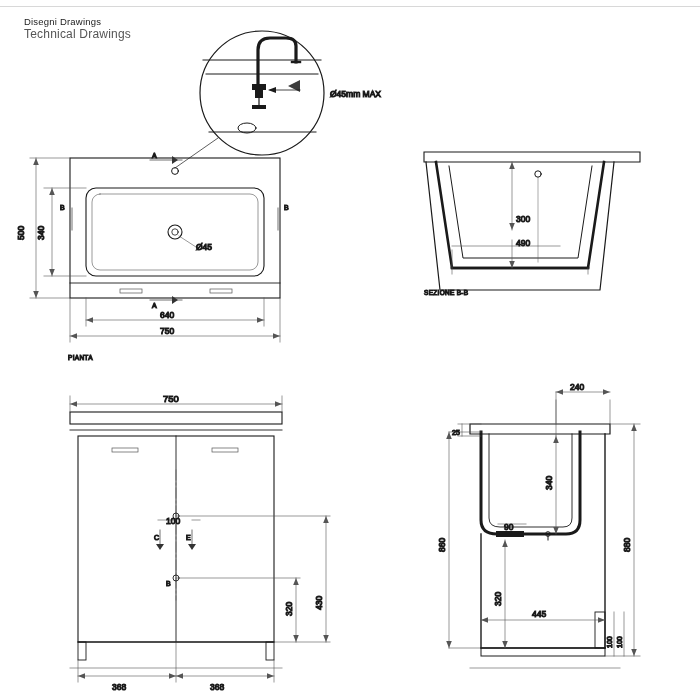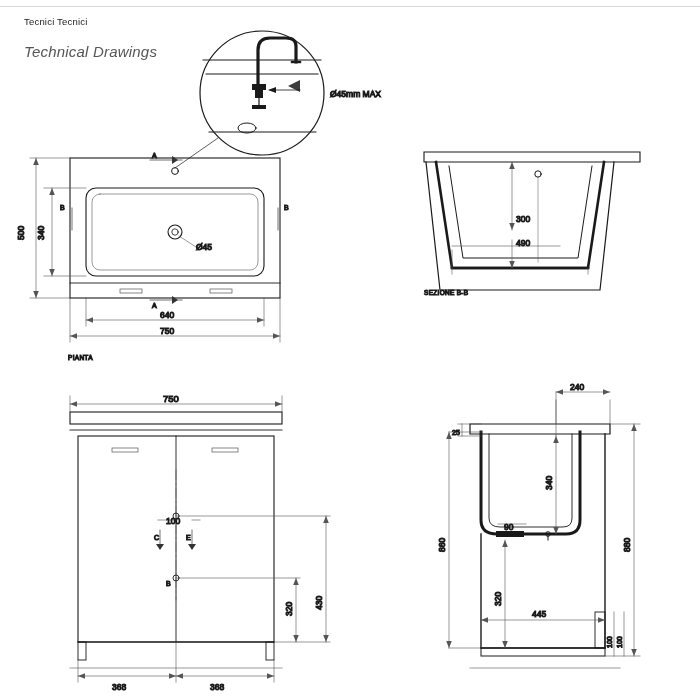--- a/index.html
+++ b/index.html
@@ -6,35 +6,35 @@
   body{
     width:700px;height:700px;background:#ffffff;
     font-family:"Liberation Sans", sans-serif;
     color:#1a1a1a;
     position:relative;
     overflow:hidden;
   }
   .page{position:absolute;inset:0;}
   .hdr-rule{position:absolute;left:0;top:6px;width:700px;height:1px;background:#d8d8d8;}
   .title-it{position:absolute;left:24px;top:16px;font-size:9.5px;color:#222;letter-spacing:.2px;}
-  .title-en{position:absolute;left:24px;top:43px;font-size:15px;color:#555;letter-spacing:.2px;font-style:italic;}
+  .title-en{position:absolute;left:24px;top:27px;font-size:12px;color:#555;letter-spacing:.2px;}
 
   svg{position:absolute;left:0;top:0;}
   .lbl{font-family:"Liberation Sans",sans-serif;font-size:8.5px;fill:#111;}
   .lbl-sm{font-family:"Liberation Sans",sans-serif;font-size:7px;fill:#111;}
   .lbl-cap{font-family:"Liberation Sans",sans-serif;font-size:6.5px;fill:#333;letter-spacing:.3px;}
   .lbl-big{font-family:"Liberation Sans",sans-serif;font-size:9.5px;fill:#111;}
 </style>
 </head>
 <body>
 
 <div class="page">
 
   <div class="hdr-rule"></div>
-  <div class="title-it">Tecnici Tecnici</div>
+  <div class="title-it">Disegni Drawings</div>
   <div class="title-en">Technical Drawings</div>
 
   <svg width="700" height="700" viewBox="0 0 700 700">
     <g fill="none" stroke="#1a1a1a" stroke-width="1.1" stroke-linecap="square">
 
       <g>
         <circle cx="262" cy="93" r="62" stroke="#1a1a1a" stroke-width="1.2"></circle>
       </g>
       <g stroke-width="1">
 

